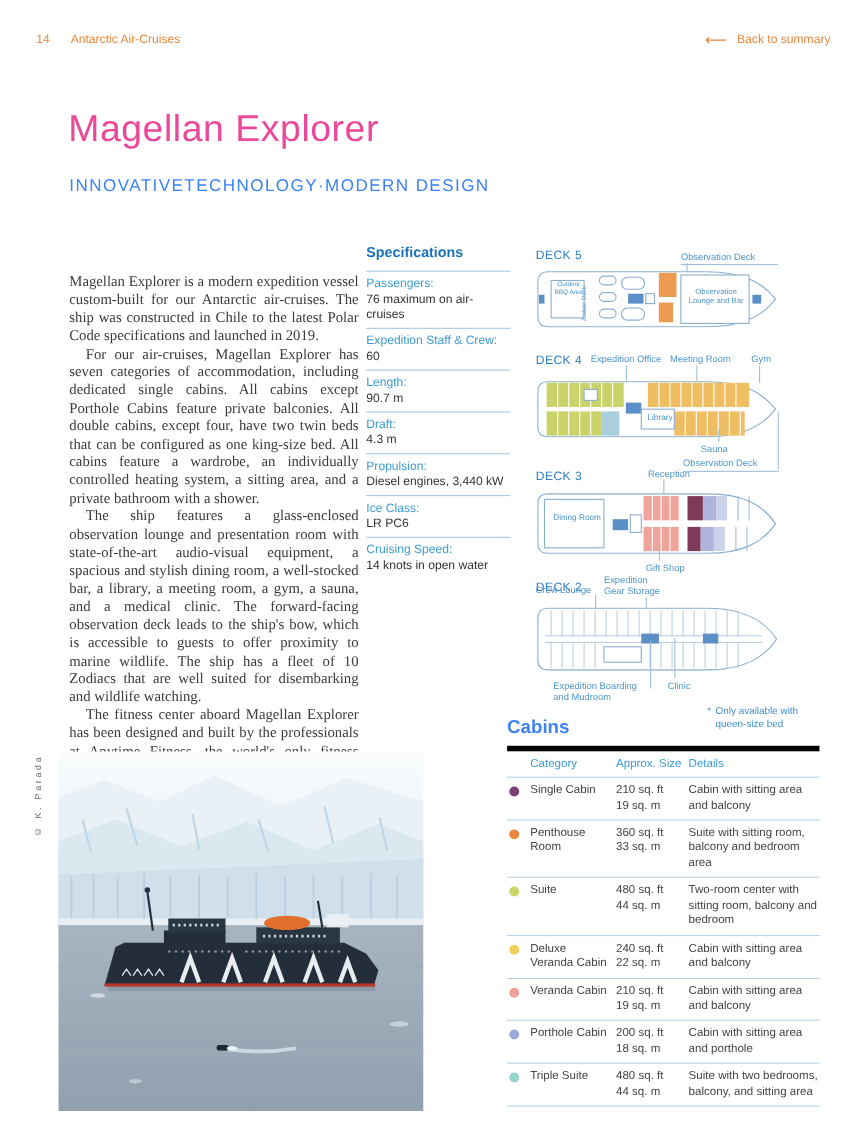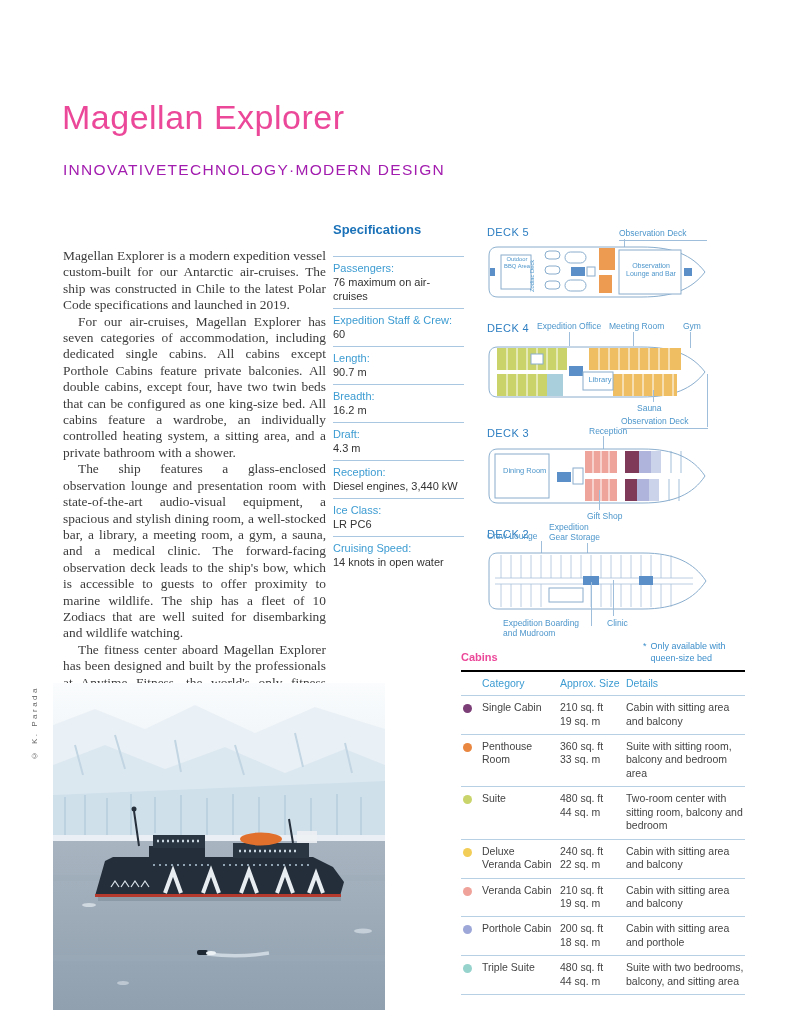--- a/index.html
+++ b/index.html
@@ -6,29 +6,29 @@
   .page{position:relative;width:788px;height:1024px;background:#fff;overflow:hidden;
         font-family:"Liberation Sans",sans-serif;}
   
   .hdr{position:absolute;top:30px;left:33px;right:33px;display:flex;justify-content:space-between;
        color:#E8883C;font-size:11px;}
   .hdr-left{display:flex;gap:19px;}
   .hdr-right{display:flex;gap:9px;align-items:center;cursor:pointer;}
   .hdr-arrow{font-size:14px;line-height:11px;}
   
   .title{position:absolute;left:62px;top:98px;font-size:34px;color:#ec4899;letter-spacing:.5px;}
-  .subtitle{position:absolute;left:63px;top:161px;font-size:15.5px;color:#a21caf;letter-spacing:1.3px;}
+  .subtitle{position:absolute;left:63px;top:161px;font-size:15.5px;color:#3b82f6;letter-spacing:1.3px;}
   
   .bodycol{position:absolute;left:63px;top:217px;width:263px;font-family:"Liberation Serif",serif;
            font-size:13.4px;line-height:16.4px;color:#3b3b3b;text-align:justify;margin-top:31px;}
   .bodycol p{margin:0;}
   .bodycol p + p{text-indent:15px;}
   
   .specs{position:absolute;left:333px;top:222px;width:131px;}
-  .spec-title{font-size:13px;font-weight:bold;color:#1B72B8;padding-bottom:19px;border-bottom:1px solid #A9C7E0;}
+  .spec-title{font-size:13px;font-weight:bold;color:#1B72B8;padding-bottom:9px;border-bottom:1px solid #A9C7E0;}
   .spec-item{border-bottom:1px solid #A9C7E0;padding:4px 0 5px;}
   .spec-item:last-child{border-bottom:none;}
   .spec-label{color:#3D9CD2;font-size:11px;line-height:14px;}
   .spec-value{color:#333;font-size:11px;line-height:14px;}
   
   .decks{position:absolute;left:487px;top:222px;width:273px;height:450px;}
   .deck-title{position:absolute;font-size:11px;color:#2E7FC2;letter-spacing:.4px;}
   .plabel{position:absolute;font-size:8.5px;color:#4D96CB;line-height:1.2;}
   .plabel.tiny{font-size:5.8px;}
   .plabel.ul{border-bottom:1px solid #9FBEDC;padding-bottom:2px;}
@@ -36,34 +36,44 @@
   .hullsvg{position:absolute;}
   .ol{fill:#fff;stroke:#8AAECE;stroke-width:1;}
   .foot{position:absolute;display:flex;gap:4px;font-size:9px;color:#3D8FCB;line-height:1.35;}
   .foot .ftext{width:102px;}
   
   .photo{position:absolute;left:53px;top:683px;width:332px;height:327px;}
   .credit{position:absolute;left:30px;top:686px;font-size:8px;color:#666;letter-spacing:2.5px;
           writing-mode:vertical-rl;transform:rotate(180deg);}
   
   .cabins{position:absolute;left:461px;top:651px;width:284px;}
-  .cab-title{font-size:11px;font-weight:bold;color:#ec4899;margin-bottom:7px;}
-  .cab-table{border-top:2px solid #000000;}
+  .cab-title{font-size:17px;font-weight:bold;color:#3b82f6;margin-bottom:7px;}
+  .cab-table{border-top:5px solid #000000;}
   .cab-head,.cab-row{display:grid;grid-template-columns:17px 74px 62px 1fr;column-gap:4px;
                      border-bottom:1px solid #B7D0E4;align-items:start;}
   .cab-head{padding:5px 0;color:#3D9CD2;font-size:10.5px;line-height:1.25;}
   .cab-row{padding:5px 0 6px;font-size:10.5px;line-height:1.28;color:#444;}
   .dot{width:9px;height:9px;border-radius:50%;margin-top:3px;margin-left:2px;}
   .sz span{display:block;}
 </style>
 </head>
 <body>
 
 <div class="page">
 
+  <div class="hdr">
+    <div class="hdr-left">
+      <span>14</span>
+      <span>Antarctic Air-Cruises</span>
+    </div>
+    <div class="hdr-right">
+      <span class="hdr-arrow">⟵</span>
+      <span>Back to summary</span>
+    </div>
+  </div>
 
   <div class="title">Magellan Explorer</div>
   <div class="subtitle">INNOVATIVETECHNOLOGY·MODERN DESIGN</div>
 
   <div class="bodycol">
     <p>Magellan Explorer is a modern expedition vessel custom-built for our Antarctic air-cruises. The ship was constructed in Chile to the latest Polar Code specifications and launched in 2019.</p>
     <p>For our air-cruises, Magellan Explorer has seven categories of accommodation, including dedicated single cabins. All cabins except Porthole Cabins feature private balconies. All double cabins, except four, have two twin beds that can be configured as one king-size bed. All cabins feature a wardrobe, an individually controlled heating system, a sitting area, and a private bathroom with a shower.</p>
     <p>The ship features a glass-enclosed observation lounge and presentation room with state-of-the-art audio-visual equipment, a spacious and stylish dining room, a well-stocked bar, a library, a meeting room, a gym, a sauna, and a medical clinic. The forward-facing observation deck leads to the ship's bow, which is accessible to guests to offer proximity to marine wildlife. The ship has a fleet of 10 Zodiacs that are well suited for disembarking and wildlife watching.</p>
     <p>The fitness center aboard Magellan Explorer has been designed and built by the professionals at Anytime Fitness, the world's only fitness company with boutique gyms on all seven continents. For more information, see anytimefitness.com.</p>
   </div>
@@ -76,29 +86,25 @@
       </div>
     <div class="spec-item">
         <div class="spec-label">Expedition Staff &amp; Crew:</div>
         <div class="spec-value">60</div>
       </div>
     <div class="spec-item">
         <div class="spec-label">Length:</div>
         <div class="spec-value">90.7 m</div>
       </div>
     <div class="spec-item">
-        <div class="spec-label">Breadth:</div>
-        <div class="spec-value">16.2 m</div>
-      </div>
-    <div class="spec-item">
         <div class="spec-label">Draft:</div>
         <div class="spec-value">4.3 m</div>
       </div>
     <div class="spec-item">
-        <div class="spec-label">Reception:</div>
+        <div class="spec-label">Propulsion:</div>
         <div class="spec-value">Diesel engines, 3,440 kW</div>
       </div>
     <div class="spec-item">
         <div class="spec-label">Ice Class:</div>
         <div class="spec-value">LR PC6</div>
       </div>
     <div class="spec-item">
         <div class="spec-label">Cruising Speed:</div>
         <div class="spec-value">14 knots in open water</div>
       </div>

